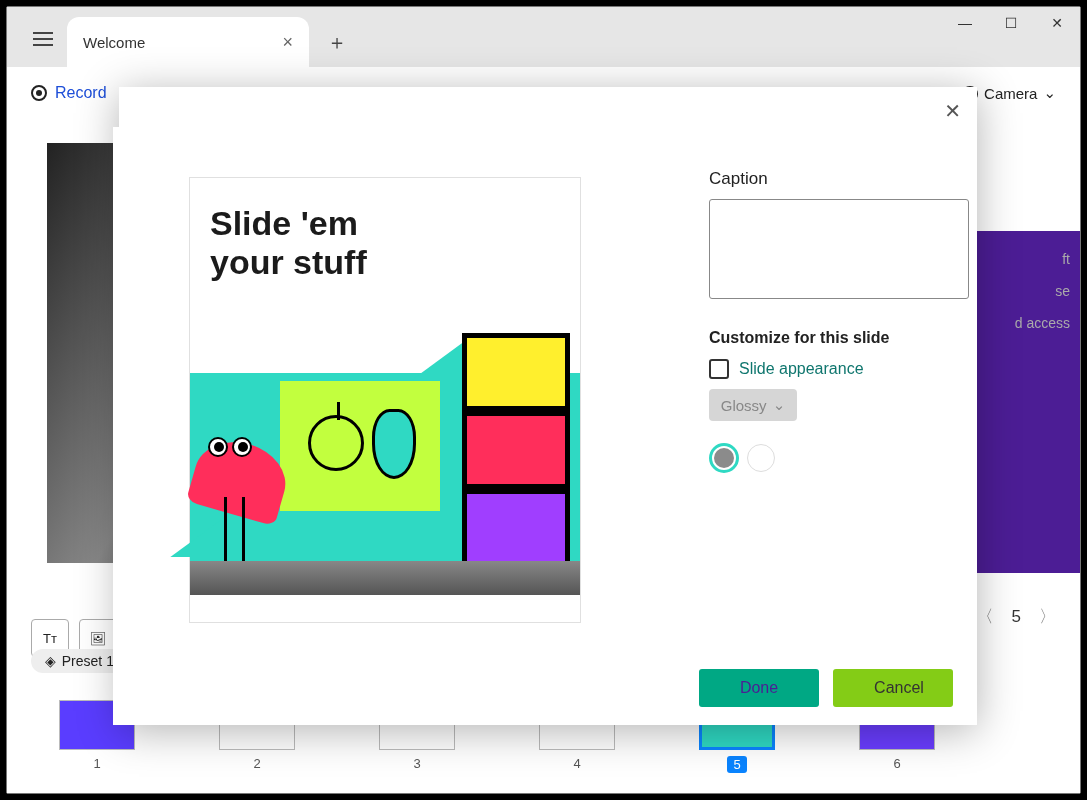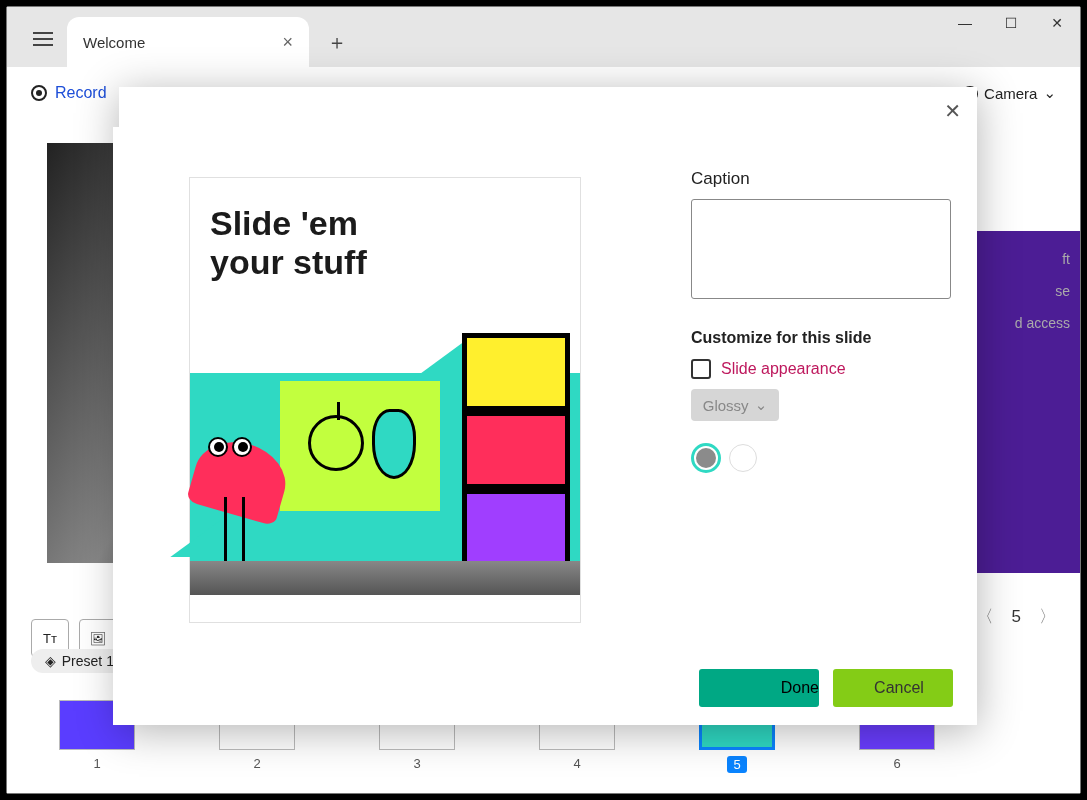--- a/index.html
+++ b/index.html
@@ -48,34 +48,34 @@
 .melon .e1 { left: 14px; } .melon .e2 { left: 38px; }
 .melon .leg { position: absolute; width: 3px; height: 66px; background: #000; bottom: 0; }
 .melon .l1 { left: 30px; } .melon .l2 { left: 48px; }
 .apple-box { position: absolute; left: 90px; top: 8px; width: 160px; height: 130px; background: #c2ff3e; }
 .apple { position: absolute; left: 28px; top: 34px; width: 56px; height: 56px; border: 3px solid #000; border-radius: 50%; }
 .apple::before { content: ""; position: absolute; width: 3px; height: 18px; background: #000; top: -16px; left: 26px; }
 .pear { position: absolute; left: 92px; top: 28px; width: 44px; height: 70px; background: #2fd9c3; border: 3px solid #000; border-radius: 40% 40% 50% 50%; }
 .panels { position: absolute; right: 10px; top: -40px; width: 108px; }
 .pane { width: 108px; height: 78px; border: 5px solid #000; margin-bottom: 0; position: relative; }
 .p1 { background: #ffef2d; } .p2 { background: #ff2e5b; } .p3 { background: #a03eff; }
-.form { position: absolute; left: 572px; top: 82px; width: 290px; }
+.form { position: absolute; left: 590px; top: 82px; width: 290px; }
 .form-label { font-size: 17px; color: #222; margin-bottom: 10px; }
 .caption-box { width: 260px; height: 100px; border: 1px solid #888; border-radius: 3px; resize: none; padding: 6px; font-size: 14px; }
 .customize { margin-top: 26px; font-size: 16px; font-weight: 600; color: #222; }
-.check-row { margin-top: 12px; display: flex; align-items: center; gap: 10px; font-size: 16px; color: #be185d; }
+.check-row { margin-top: 12px; display: flex; align-items: center; gap: 10px; font-size: 16px; color: #0f766e; }
 .checkbox { width: 20px; height: 20px; border: 2px solid #333; border-radius: 3px; cursor: pointer; }
 .appearance-sel { margin-top: 10px; width: 88px; height: 32px; background: #d6d6d6; color: #888; border-radius: 4px; display: flex; align-items: center; justify-content: center; gap: 6px; font-size: 15px; }
 .color-row { margin-top: 22px; display: flex; align-items: center; gap: 8px; }
 .color-sw { width: 30px; height: 30px; border-radius: 50%; border: 3px solid #2fd9c3; padding: 2px; cursor: pointer; }
 .color-sw div { width: 100%; height: 100%; border-radius: 50%; background: #8b8b8b; }
 .color-blank { width: 28px; height: 28px; border: 1px solid #ddd; border-radius: 50%; }
 .modal-buttons { position: absolute; right: 24px; bottom: 18px; display: flex; gap: 14px; }
 .btn { width: 120px; height: 38px; border: none; border-radius: 3px; font-size: 16px; cursor: pointer; }
-.btn-done { background: #00a884; color: #000000; text-align: right; }
+.btn-done { background: #00a884; color: #4c1d95; }
 .btn-cancel { background: #84cc16; color: #333; padding-left: 12px; }
 .left-thin { position: absolute; left: -6px; top: 40px; bottom: 0; width: 6px; background: #fff; }
 </style>
 </head>
 <body>
 
 <div class="window">
 
   <div class="titlebar">
     <div class="hamburger">

